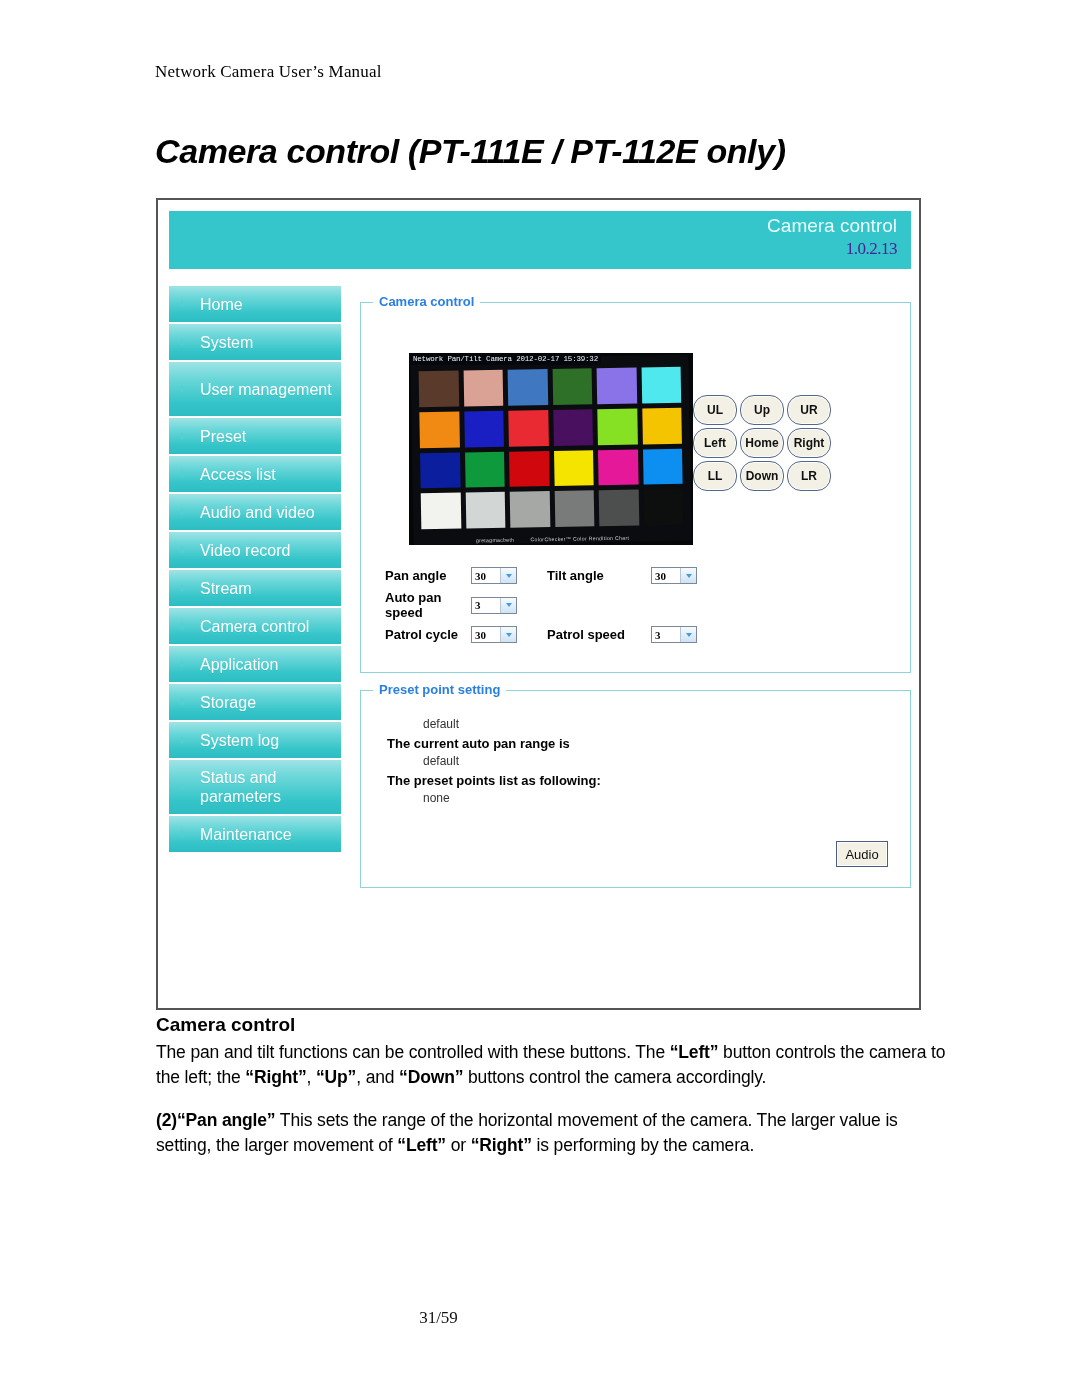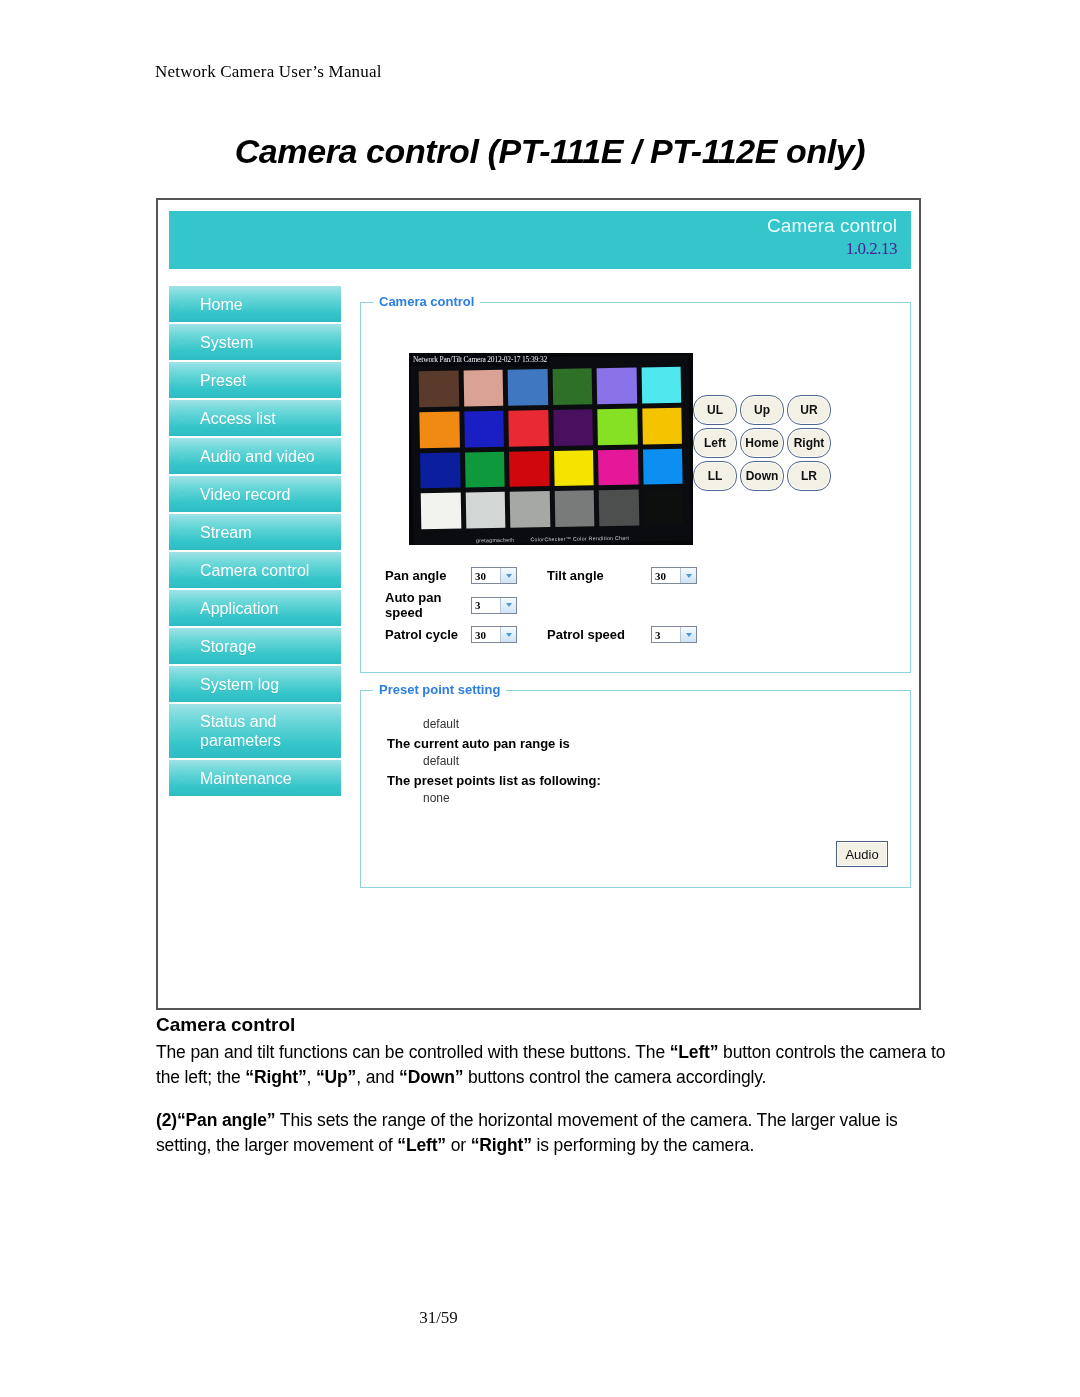--- a/index.html
+++ b/index.html
@@ -23,21 +23,21 @@
     font-family: "Liberation Serif", serif;
     font-size: 17px;
     color: #000;
     letter-spacing: 0.2px;
   }
   .doc-title {
     position: absolute;
     left: 155px;
     top: 132px;
     width: 790px;
-    text-align: center;
+    text-align: left;
     font-family: "Liberation Sans", sans-serif;
     font-weight: bold;
     font-style: italic;
     font-size: 34px;
     color: #000;
     letter-spacing: -0.4px;
   }
   .doc-footer {
     position: absolute;
     left: 0;
@@ -193,21 +193,21 @@
   }
   .swatch { width: 100%; height: 100%; }
   .osd {
     position: absolute;
     left: 0;
     top: 1px;
     padding: 1px 3px 2px 4px;
     background: rgba(5,8,14,0.92);
     color: #f2f4f6;
     font-size: 7.5px;
-    font-family: Liberation Serif, serif;
+    font-family: Liberation Mono, monospace;
     letter-spacing: -0.2px;
     white-space: nowrap;
     z-index: 4;
   }
   .chart-caption {
     position: absolute;
     left: 0;
     right: 0;
     bottom: 1px;
     text-align: center;
@@ -375,20 +375,24 @@
   </div>
 
   <nav class="sidebar">
     <div class="nav-item">
       <span class="nav-bullet"></span>
       <span class="nav-label">Home</span>
     </div>
     <div class="nav-item">
       <span class="nav-bullet"></span>
       <span class="nav-label">System</span>
+    </div>
+    <div class="nav-item two-line">
+      <span class="nav-bullet"></span>
+      <span class="nav-label">User management</span>
     </div>
     <div class="nav-item">
       <span class="nav-bullet"></span>
       <span class="nav-label">Preset</span>
     </div>
     <div class="nav-item">
       <span class="nav-bullet"></span>
       <span class="nav-label">Access list</span>
     </div>
     <div class="nav-item">

